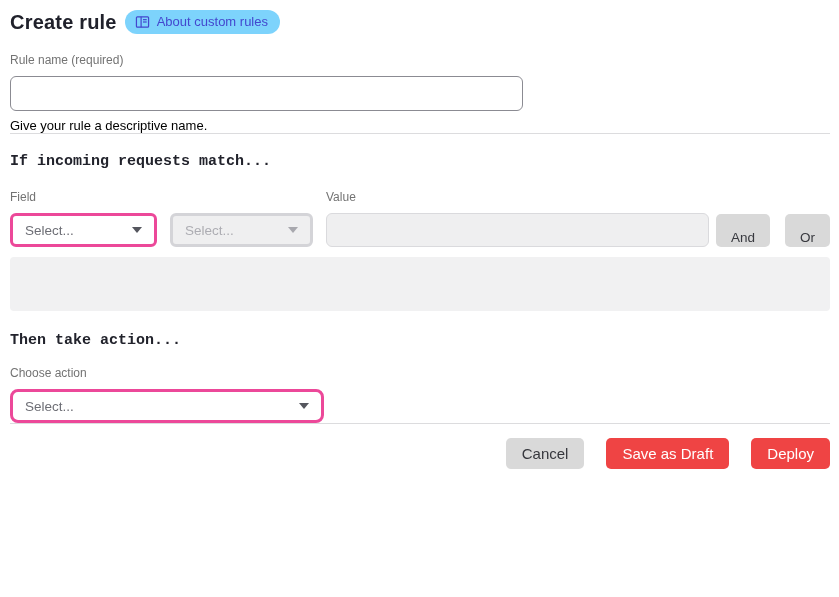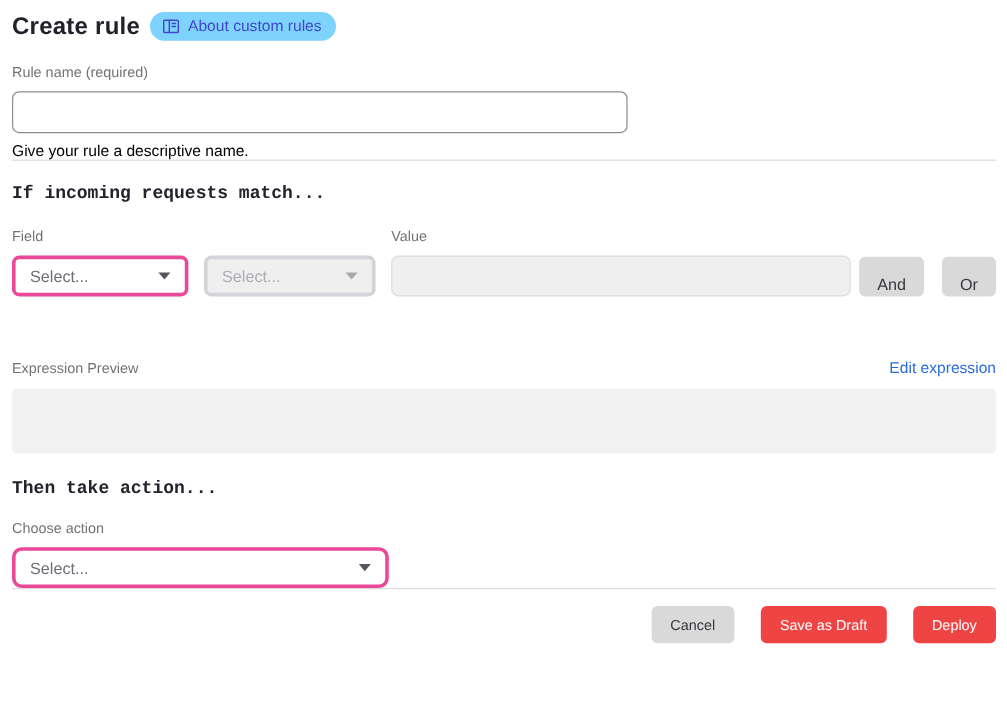--- a/index.html
+++ b/index.html
@@ -59,21 +59,21 @@
   .preview-box { margin-top: 10px; height: 54px; background: #f1f1f2; border-radius: 4px;
                  font-size: 13px; color: #44454c; padding: 8px 12px; }
 
   
   .action-lbl { margin-top: 17px; }
   .col-action { width: 314px; margin-top: 0; }
   .col-action .select { height: 34px; }
 
   
   .footer { display: flex; justify-content: flex-end; align-items: center; gap: 22px; margin-top: 14px; }
-  .btn { height: 31px; border: none; border-radius: 5px; padding: 0 16px; font-size: 12px;
+  .btn { height: 31px; border: none; border-radius: 5px; padding: 0 16px; font-size: 15px;
          cursor: pointer; font-family: inherit; }
   .btn-cancel { background: #d9d9d9; color: #36373d; }
   .btn-blue { background: #ef4444; color: #ffffff; }
 </style>
 </head>
 <body>
 
 <div class="page">
 
   <div class="hdr">
@@ -116,24 +116,20 @@
     <div class="col col-value">
       <span class="lbl">Value</span>
       <input class="value-input" type="text" disabled="" value="" style="">
     </div>
     <div class="andor">
       <button class="gray-btn">And</button>
       <button class="gray-btn">Or</button>
     </div>
   </div>
 
-  <div class="expr-row">
-    <span class="lbl" style="margin-bottom:0">Expression Preview</span>
-    <a class="link">Edit expression</a>
-  </div>
   <div class="preview-box"></div>
 
   <h2 class="section" style="margin-top:21px">Then take action...</h2>
 
   <label class="lbl action-lbl">Choose action</label>
   <div class="col col-action">
     <div class="select select-action">
       <span>Select...</span>
       <span class="caret"></span>
     </div>

